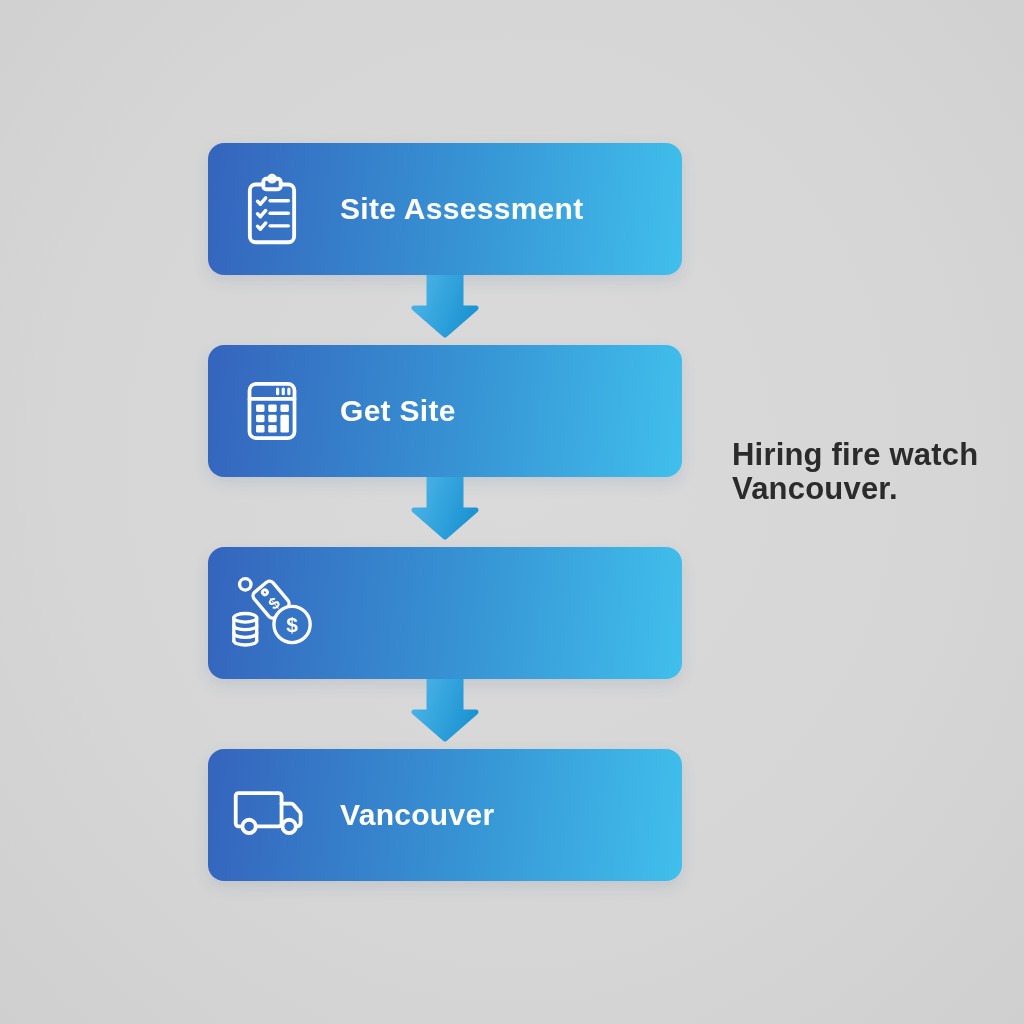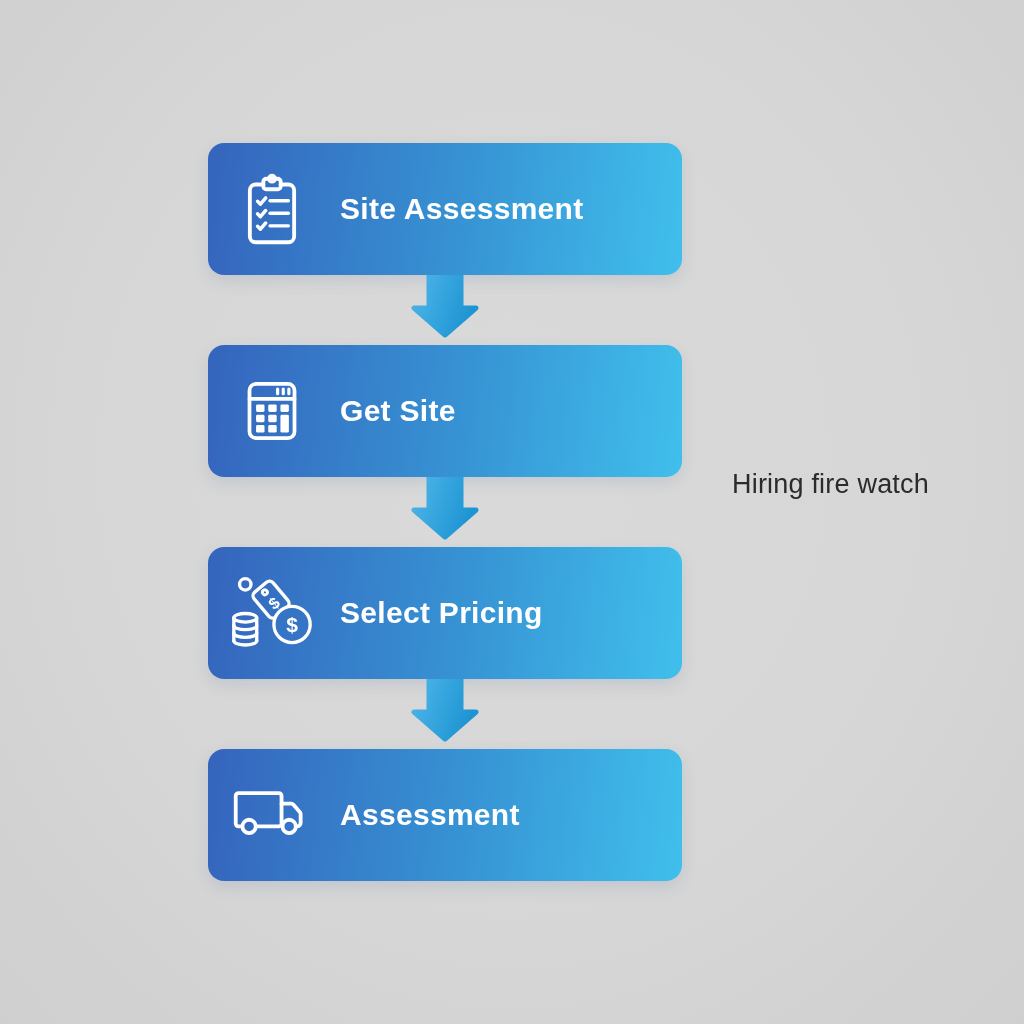--- a/index.html
+++ b/index.html
@@ -25,22 +25,22 @@
     width:84px;display:flex;align-items:center;justify-content:center;
     flex:0 0 84px;
   }
   .step-label{
     margin-left:26px;
     color:#ffffff;font-size:30px;font-weight:bold;letter-spacing:0.3px;
     white-space:nowrap;
   }
   .arrow{display:block;margin:0 0 7px 0;}
   .caption{
-    position:absolute;left:732px;top:468px;
-    color:#2b2b2b;font-size:27px;line-height:33.5px;font-weight:400;
+    position:absolute;left:732px;top:438px;
+    color:#2b2b2b;font-size:31px;line-height:33.5px;font-weight:700;
     letter-spacing:0.2px;
   }
   svg{display:block;}
 </style>
 </head>
 <body>
 
 <div class="canvas">
 
   <svg width="0" height="0" style="position:absolute" aria-hidden="true">
@@ -116,38 +116,38 @@
             <path d="M -12 -9 V 15"></path>
             <path d="M 12 -9 V 15"></path>
             <path d="M -12 -1 A 12 4.5 0 0 0 12 -1"></path>
             <path d="M -12 7 A 12 4.5 0 0 0 12 7"></path>
             <path d="M -12 15 A 12 4.5 0 0 0 12 15"></path>
           </g>
           <circle cx="65" cy="52" r="19" fill="#3674c5"></circle>
           <text x="65" y="60" text-anchor="middle" fill="#ffffff" stroke="none" font-family="Liberation Sans, sans-serif" font-size="22" font-weight="bold">$</text>
         </svg>
       </div>
-      <span class="step-label">Select Pricing</span>
     </div>
 
     <svg class="arrow" width="68" height="63" viewBox="0 0 68 63">
       <path d="M18 0 H50 V33 H65 L34 60 L3 33 H18 Z" fill="url(#arrowGrad)" stroke="url(#arrowGrad)" stroke-width="5" stroke-linejoin="round"></path>
     </svg>
 
     <div class="step">
       <div class="icon-wrap">
         <svg width="86" height="62" viewBox="0 0 88 64" fill="none" stroke="#ffffff" stroke-width="4" stroke-linecap="round" stroke-linejoin="round">
           <path d="M28.5 44 H51 a3 3 0 0 0 3 -3 V12 a3 3 0 0 0 -3 -3 H9 a3 3 0 0 0 -3 3 V41 a3 3 0 0 0 3 3 H11.5"></path>
           <path d="M54 20 H64 a3 3 0 0 1 2.3 1.05 L73.3 29.2 a3 3 0 0 1 .7 1.95 V40 a4 4 0 0 1 -4 4 H70"></path>
           <circle cx="20" cy="44" r="7"></circle>
           <circle cx="62" cy="44" r="7"></circle>
         </svg>
       </div>
-      <span class="step-label">Assessment</span>
+      <span class="step-label">Vancouver</span>
     </div>
 
   </div>
 
   <div class="caption">
     <div>Hiring fire watch</div>
+    <div>Vancouver.</div>
   </div>
 
 </div>
 
 </body></html>

